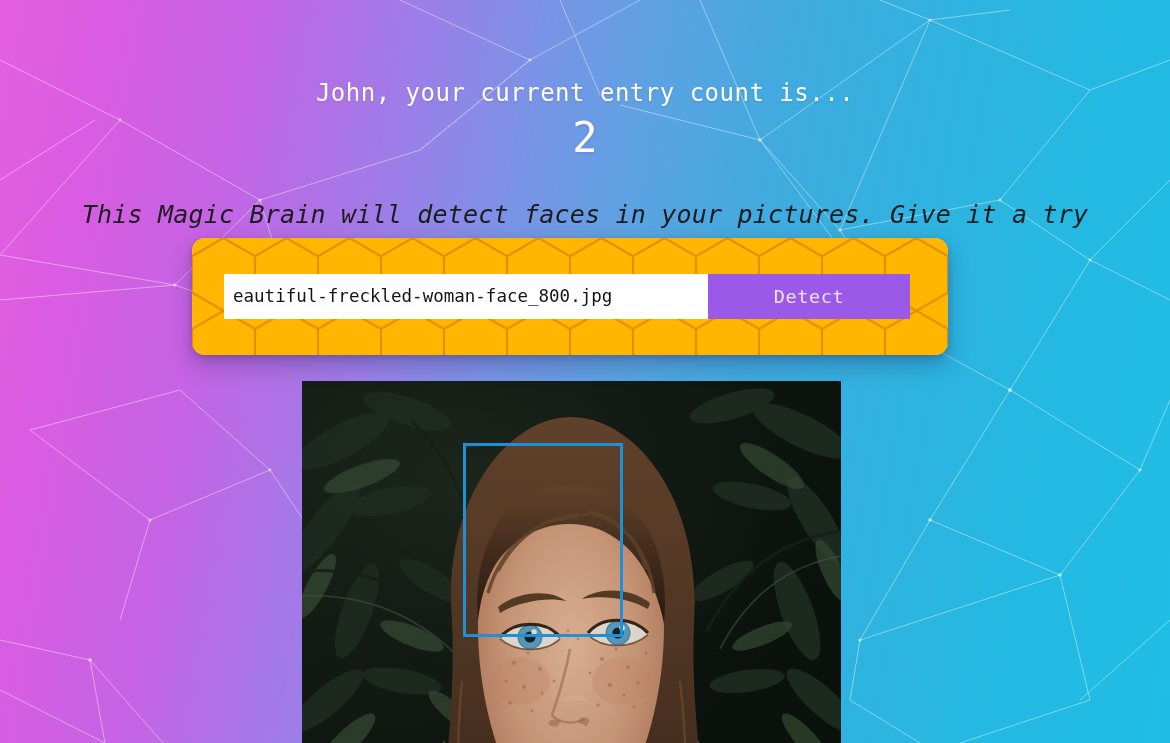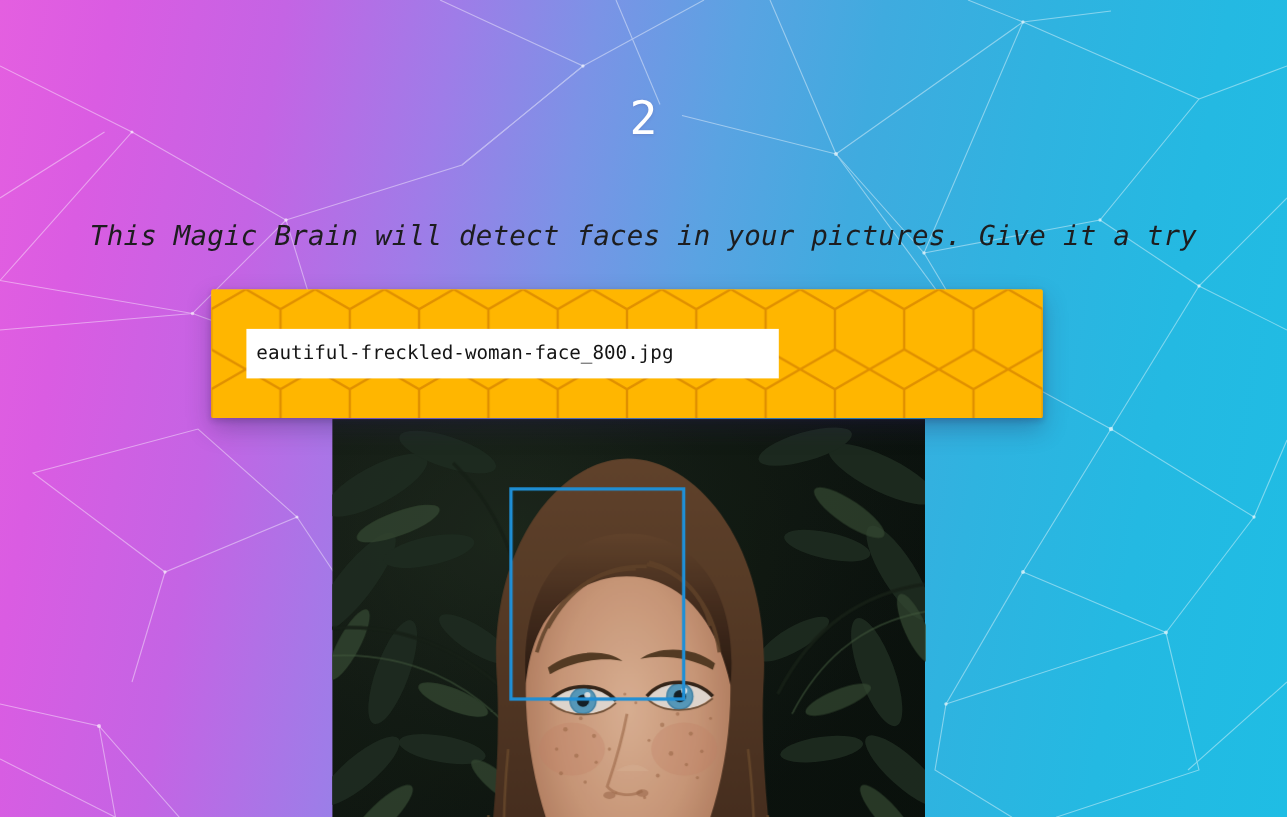--- a/index.html
+++ b/index.html
@@ -74,25 +74,25 @@
     line-height: 32px;
     color: #1d1d1f;
     letter-spacing: 0.2px;
     z-index: 3;
     font-style: italic;
   }
 
   
   .form-shell {
     position: absolute;
-    top: 263px;
+    top: 238px;
     left: 192px;
     width: 756px;
     height: 117px;
-    border-radius: 2px;
+    border-radius: 13px;
     overflow: hidden;
     box-shadow: 0 10px 22px rgba(40, 30, 80, 0.30),
                 0 2px 6px rgba(40, 30, 80, 0.22);
     z-index: 4;
   }
 
   .form-honeycomb {
     position: absolute;
     inset: 0;
     background-color: #ffb600;
@@ -228,20 +228,21 @@
     <circle cx="1060" cy="575" r="1.8"></circle>
     <circle cx="860" cy="640" r="1.6"></circle>
     <circle cx="90" cy="660" r="1.8"></circle>
     <circle cx="150" cy="520" r="1.5"></circle>
     <circle cx="270" cy="470" r="1.4"></circle>
     <circle cx="1140" cy="470" r="1.5"></circle>
   </g>
 </svg>
 
 <div class="page-header">
+  <div class="entry-count-caption">John, your current entry count is...</div>
   <div class="entry-count-value">2</div>
 </div>
 
 <div class="tagline">This Magic Brain will detect faces in your pictures. Give it a try</div>
 
 <div class="form-shell">
 
   <div class="form-honeycomb">
     <svg viewBox="0 0 756 117" preserveAspectRatio="none" aria-hidden="true">
       <defs>
@@ -255,20 +256,21 @@
           </g>
         </pattern>
       </defs>
       <rect width="756" height="117" fill="#ffb600"></rect>
       <rect width="756" height="117" fill="url(#hexpat)"></rect>
     </svg>
   </div>
 
   <div class="form-row">
     <input class="link-input" type="text" value="eautiful-freckled-woman-face_800.jpg" style="">
+    <button class="detect-button">Detect</button>
   </div>
 </div>
 
 <div class="image-stage">
 
   <div class="detect-photo">
     <svg width="539" height="808" viewBox="0 0 539 808" aria-hidden="true">
       <defs>
         <linearGradient id="leafbg" x1="0" y1="0" x2="1" y2="1">
           <stop offset="0%" stop-color="#151d16"></stop>

